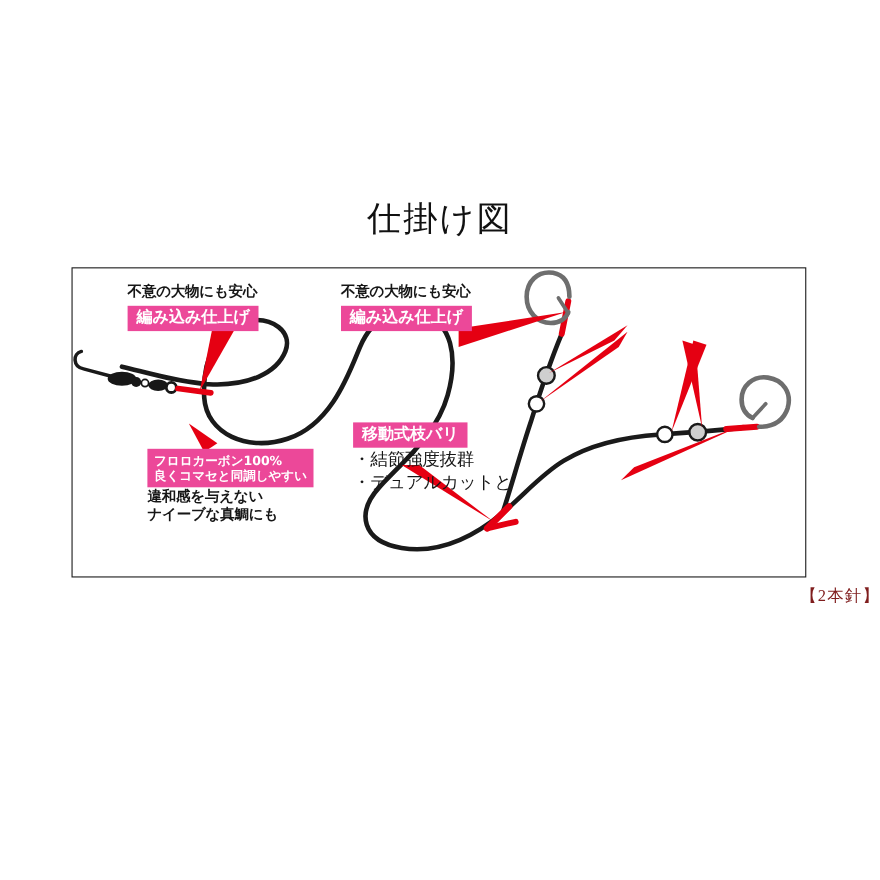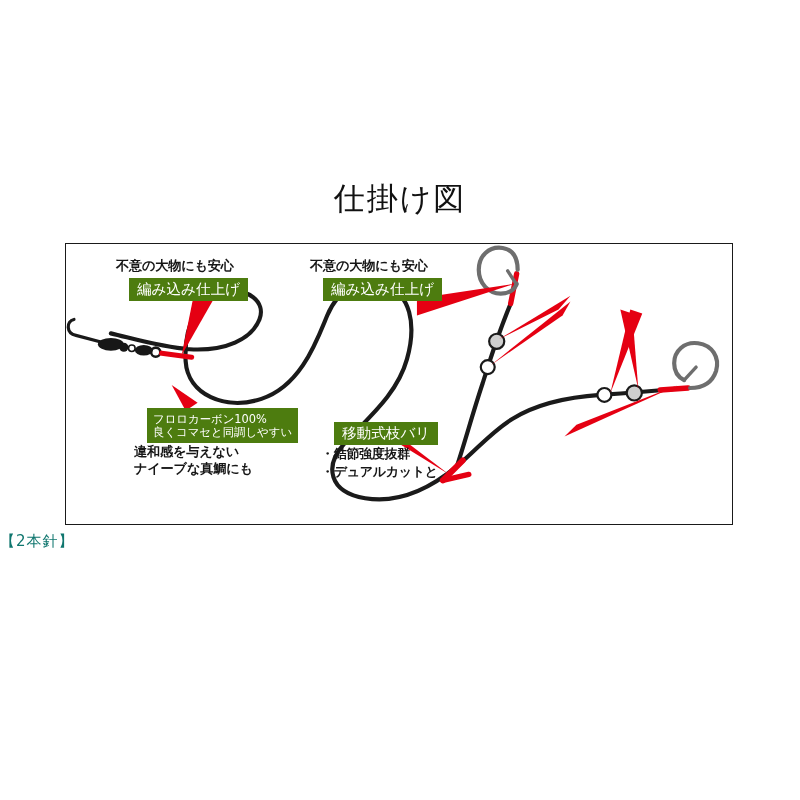--- a/index.html
+++ b/index.html
@@ -34,72 +34,72 @@
     box-sizing:border-box;
     overflow:hidden;
   }
   .diagram-svg{position:absolute;left:0;top:0;width:100%;height:100%;display:block;}
 
   
   .diagram-caption{
     position:absolute;
     left:0;right:0;
     top:532px;
-    text-align:left;
+    text-align:right;
     font-size:15px;
-    color:#0f766e;
+    color:#7f1d1d;
     letter-spacing:1px;
+    font-family:Liberation Serif, serif;
   }
 
   
   .anno{position:absolute;}
   .anno-head{
     font-size:13.2px;
     font-weight:bold;
     color:#161616;
     line-height:1.28;
     white-space:nowrap;
     letter-spacing:-0.2px;
   }
   .badge{
     display:inline-block;
-    background:#4d7c0f;
+    background:#ec4899;
     color:#ffffff;
-    font-weight:normal;
+    font-weight:bold;
     line-height:1.12;
     white-space:nowrap;
     letter-spacing:0px;
-    margin-left:13px;
   }
   .badge-1line{font-size:14.6px;padding:3px 8px 4px 8px;}
   .badge-2line{font-size:11.4px;padding:5px 6px 4px 6px;text-align:left;}
   .badge-small{font-size:12.1px;padding:3px 7px 4px 7px;}
   .anno-sub{
     font-size:13.2px;
     font-weight:bold;
     color:#161616;
     line-height:1.30;
     white-space:nowrap;
     letter-spacing:-0.2px;
   }
   .anno-bullets{
-    font-size:13.0px;
-    font-weight:bold;
+    font-size:16px;
+    font-weight:normal;
     color:#161616;
     line-height:1.32;
     white-space:nowrap;
     letter-spacing:-0.3px;
   }
 
   
   #anno-braid-left   {left:116px; top:258px; }
   #anno-braid-mid    {left:310px; top:258px; }
   #anno-beads        {left:527px; top:237px; }
   #anno-fluoro       {left:134px; top:408px; }
-  #anno-branch       {left:321px; top:422px; }
+  #anno-branch       {left:321px; top:384px; }
   #anno-hook         {left:530px; top:408px; }
 
   .gap2{height:3px;}
 </style>
 </head>
 <body>
 
 <div id="page">
 
   <div class="page-title">仕掛け図</div>

